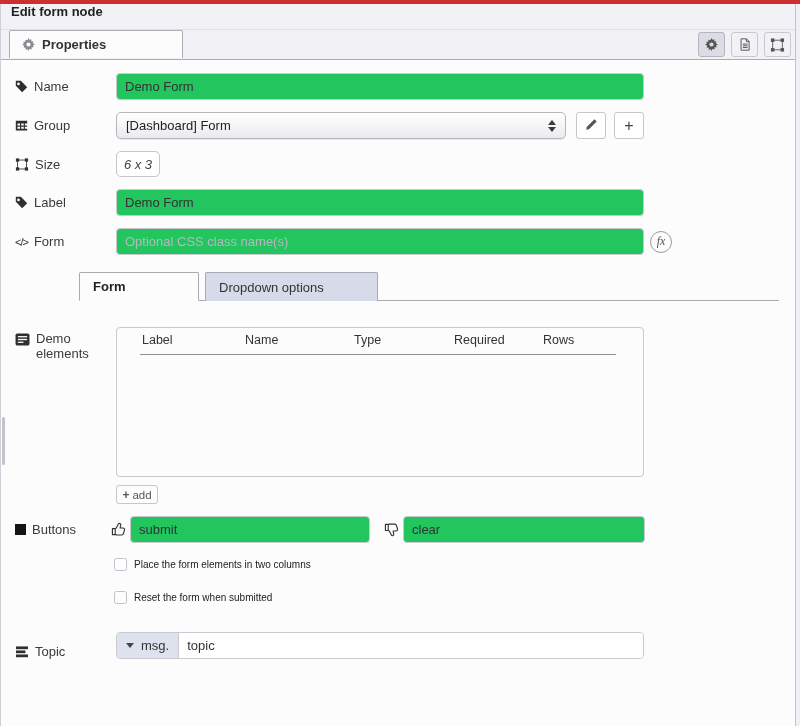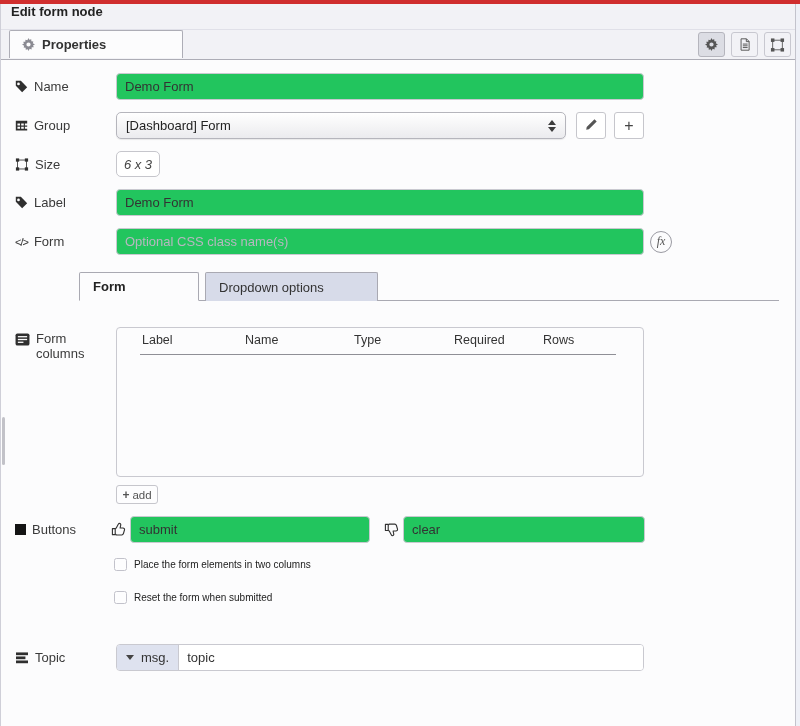--- a/index.html
+++ b/index.html
@@ -80,21 +80,21 @@
   .buttons-row { margin-top:9px; }
   .buttons-row .flabel { width:96px; flex-basis:96px; }
   .thumb { color:#333; display:inline-flex; margin-right:4px; }
   .txt-submit { width:240px; }
   .txt-clear { width:242px; margin-left:0; }
   .gap14 { width:14px; }
 
   .chkrow { margin:15px 0 0 113px; display:flex; align-items:center; gap:7px; font-size:10px; color:#222; }
   .checkbox { width:13px; height:13px; border:1px solid #c2c2cb; border-radius:2.5px; background:#fdfdfe; cursor:pointer; }
 
-  .topic-row { margin-top:40px; }
+  .topic-row { margin-top:28px;align-items:flex-end; }
   .typedinput { width:528px; height:27px; border:1px solid #c9c9d0; border-radius:4px; background:#fff;
                 display:flex; overflow:hidden; align-items:stretch; }
   .ti-prefix { display:flex; align-items:center; gap:7px; padding:0 9px 0 9px; background:#dee2ef;
                border-right:1px solid #c9c9d0; font-size:13px; color:#333; cursor:pointer; }
   .caret { width:0; height:0; border-left:4px solid transparent; border-right:4px solid transparent; border-top:5px solid #444; }
   .ti-input { flex:1; border:none; outline:none; padding:0 8px; font-size:13px; color:#333;
               font-family:"Liberation Sans", sans-serif; }
 
   .scroll-thumb { position:absolute; left:1px; top:413px; width:3px; height:48px;
                   background:#c2c2c8; border-radius:2px; }
@@ -250,21 +250,21 @@
             <span class="icon" style="padding-top:2px;">
               <svg width="15" height="13" viewBox="0 0 16 14">
                   <rect x="0.5" y="0.5" width="15" height="13" rx="2" fill="currentColor"></rect>
                   <g stroke="#fcfcfd" stroke-width="1.4">
                     <line x1="3" y1="4" x2="13" y2="4"></line>
                     <line x1="3" y1="7" x2="13" y2="7"></line>
                     <line x1="3" y1="10" x2="9" y2="10"></line>
                   </g>
                 </svg>
             </span>
-            <span style="width:62px;">Form columns</span>
+            <span style="width:62px;">Demo elements</span>
           </div>
           <div>
             <div class="eltable">
               <div class="elhead">
                 <span class="c0">Label</span>
                 <span class="c1">Name</span>
                 <span class="c2">Type</span>
                 <span class="c3">Required</span>
                 <span class="c4">Rows</span>
               </div>

